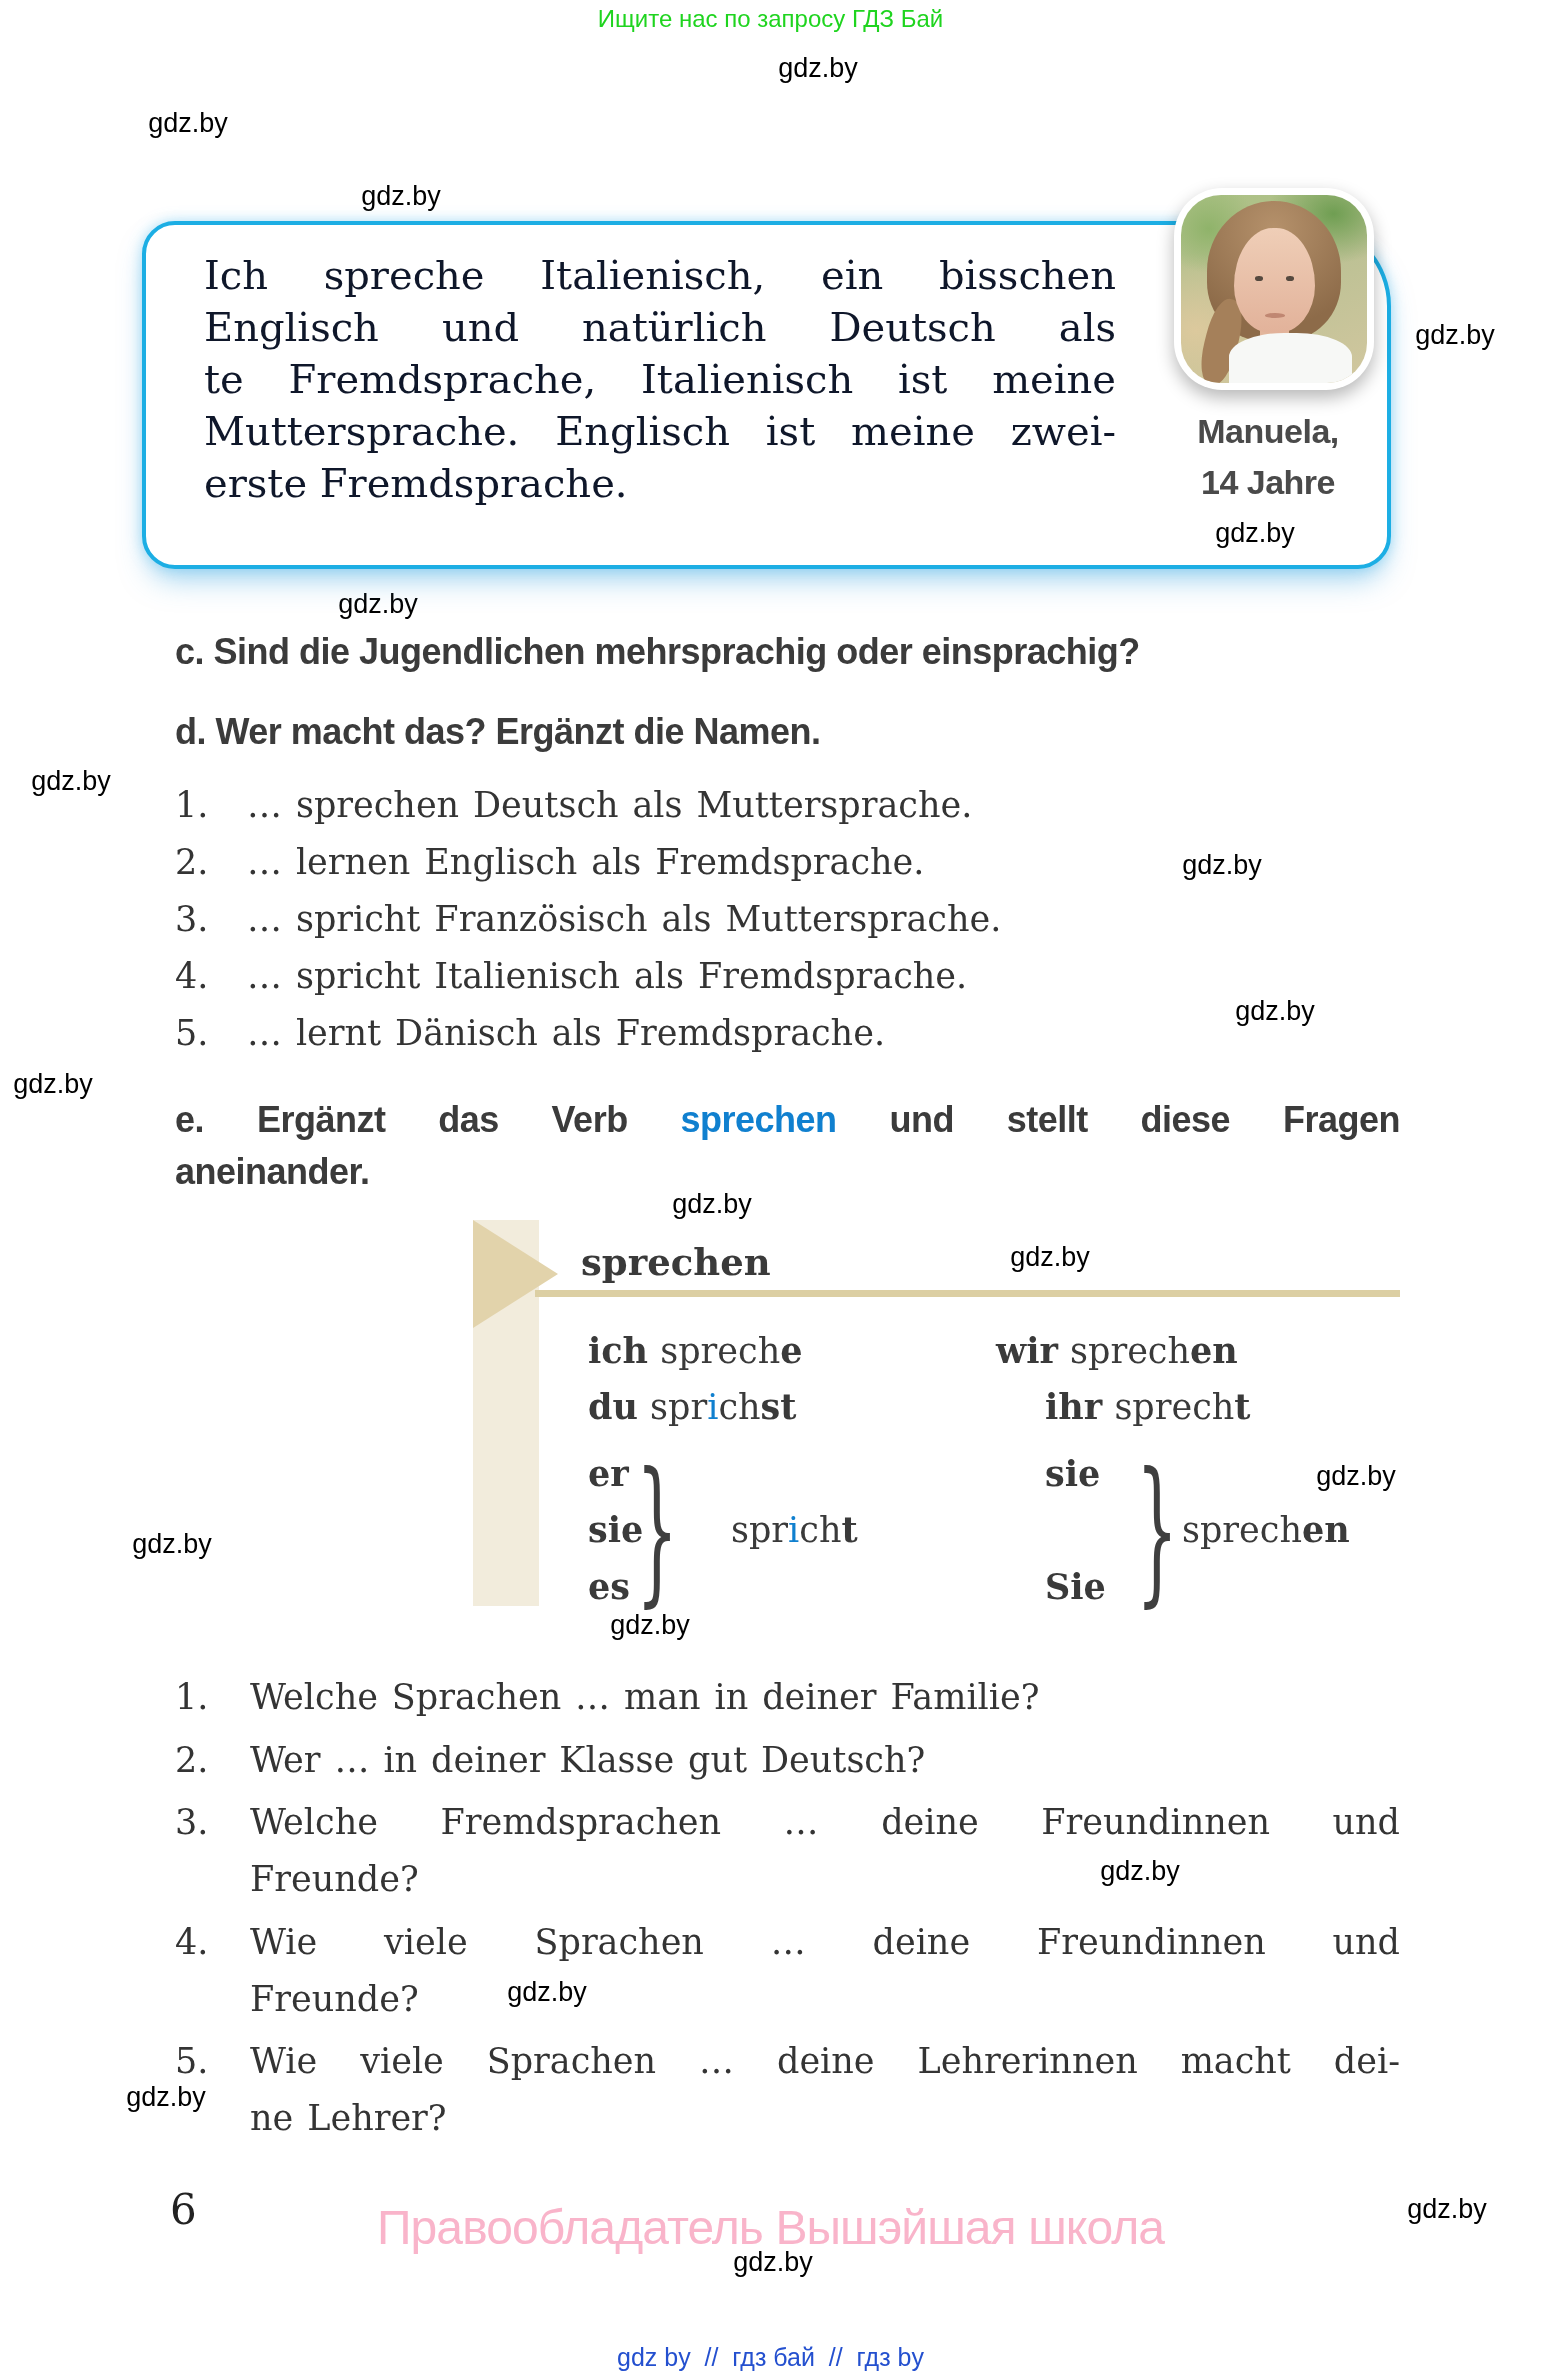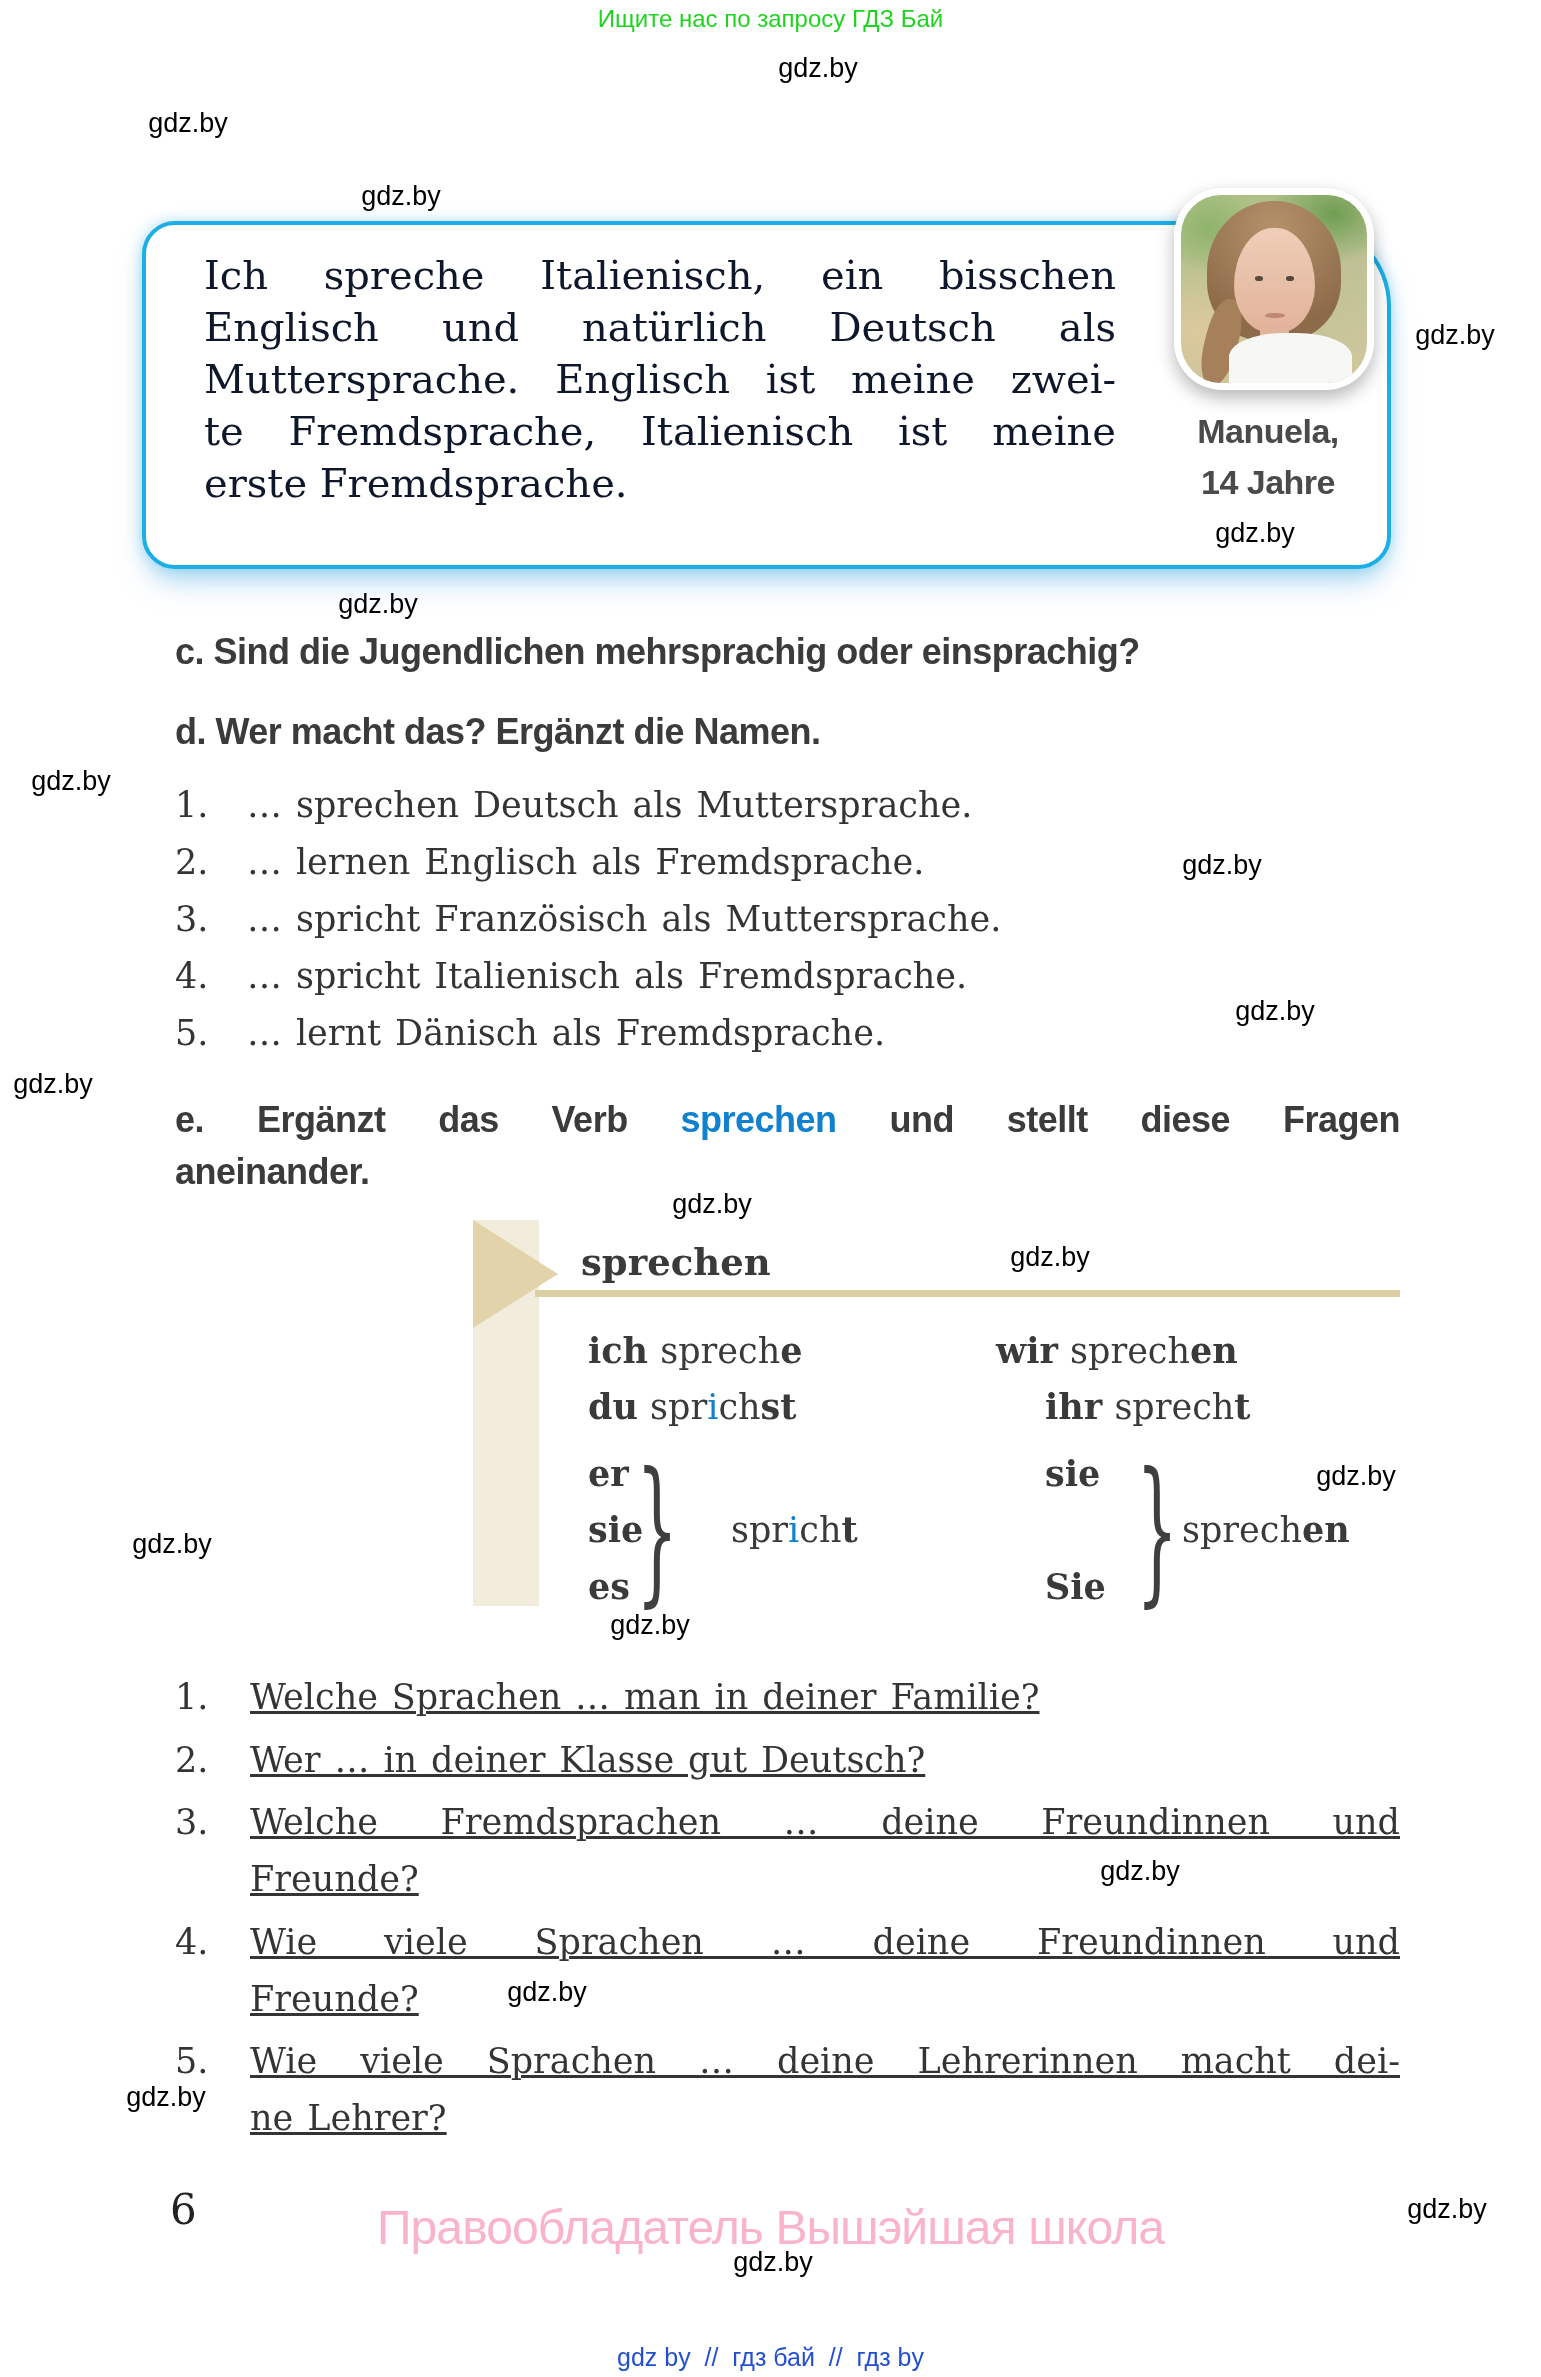--- a/index.html
+++ b/index.html
@@ -77,21 +77,21 @@
   .b{font-weight:700;}
   .brace{position:absolute;font-family:"DejaVu Serif",serif;font-size:158px;line-height:158px;
          color:#3f3f3f;transform:scale(0.42,1);transform-origin:left center;}
 
   
   .qlist{position:absolute;left:175px;top:1669px;width:1225px;font-size:35px;color:#343434;
          word-spacing:2.8px;}
   .qrow{display:flex;margin-top:5.5px;}
   .qrow:first-child{margin-top:0;}
   .qnum{flex:0 0 75px;line-height:57px;}
-  .qlines{flex:1;min-width:0;text-decoration:underline;}
+  .qlines{flex:1;min-width:0;}
   .qline{line-height:57px;}
 
   
   .pagenum{position:absolute;left:170px;top:2185px;font-size:42px;color:#222;}
   .publisher{position:absolute;left:50%;top:2202px;transform:translateX(-50%);
              font:48px/1.1 "Liberation Sans",sans-serif;color:#f9b4ca;
              letter-spacing:-0.9px;white-space:nowrap;}
   .bottomline{position:absolute;left:0;right:0;top:2342px;text-align:center;
               font:25px/1.2 "Liberation Sans",sans-serif;color:#2450cf;white-space:pre;}
 </style>
@@ -119,22 +119,22 @@
   <div class="wm" style="left:1140px;top:1871px">gdz.by</div>
   <div class="wm" style="left:547px;top:1992px">gdz.by</div>
   <div class="wm" style="left:166px;top:2097px">gdz.by</div>
   <div class="wm" style="left:1447px;top:2209px">gdz.by</div>
   <div class="wm" style="left:773px;top:2262px">gdz.by</div>
 
   <div class="bubble"></div>
   <div class="bubble-text">
     <div class="jline">Ich spreche Italienisch, ein bisschen</div>
     <div class="jline">Englisch und natürlich Deutsch als</div>
+    <div class="jline">te Fremdsprache, Italienisch ist meine</div>
     <div class="jline">Muttersprache. Englisch ist meine zwei-</div>
-    <div class="jline">te Fremdsprache, Italienisch ist meine</div>
     <div>erste Fremdsprache.</div>
   </div>
 
   <div class="photo-card">
     <div class="photo">
       <div class="ph-hair"></div>
       <div class="ph-strand"></div>
       <div class="ph-neck"></div>
       <div class="ph-shirt"></div>
       <div class="ph-face"></div>

